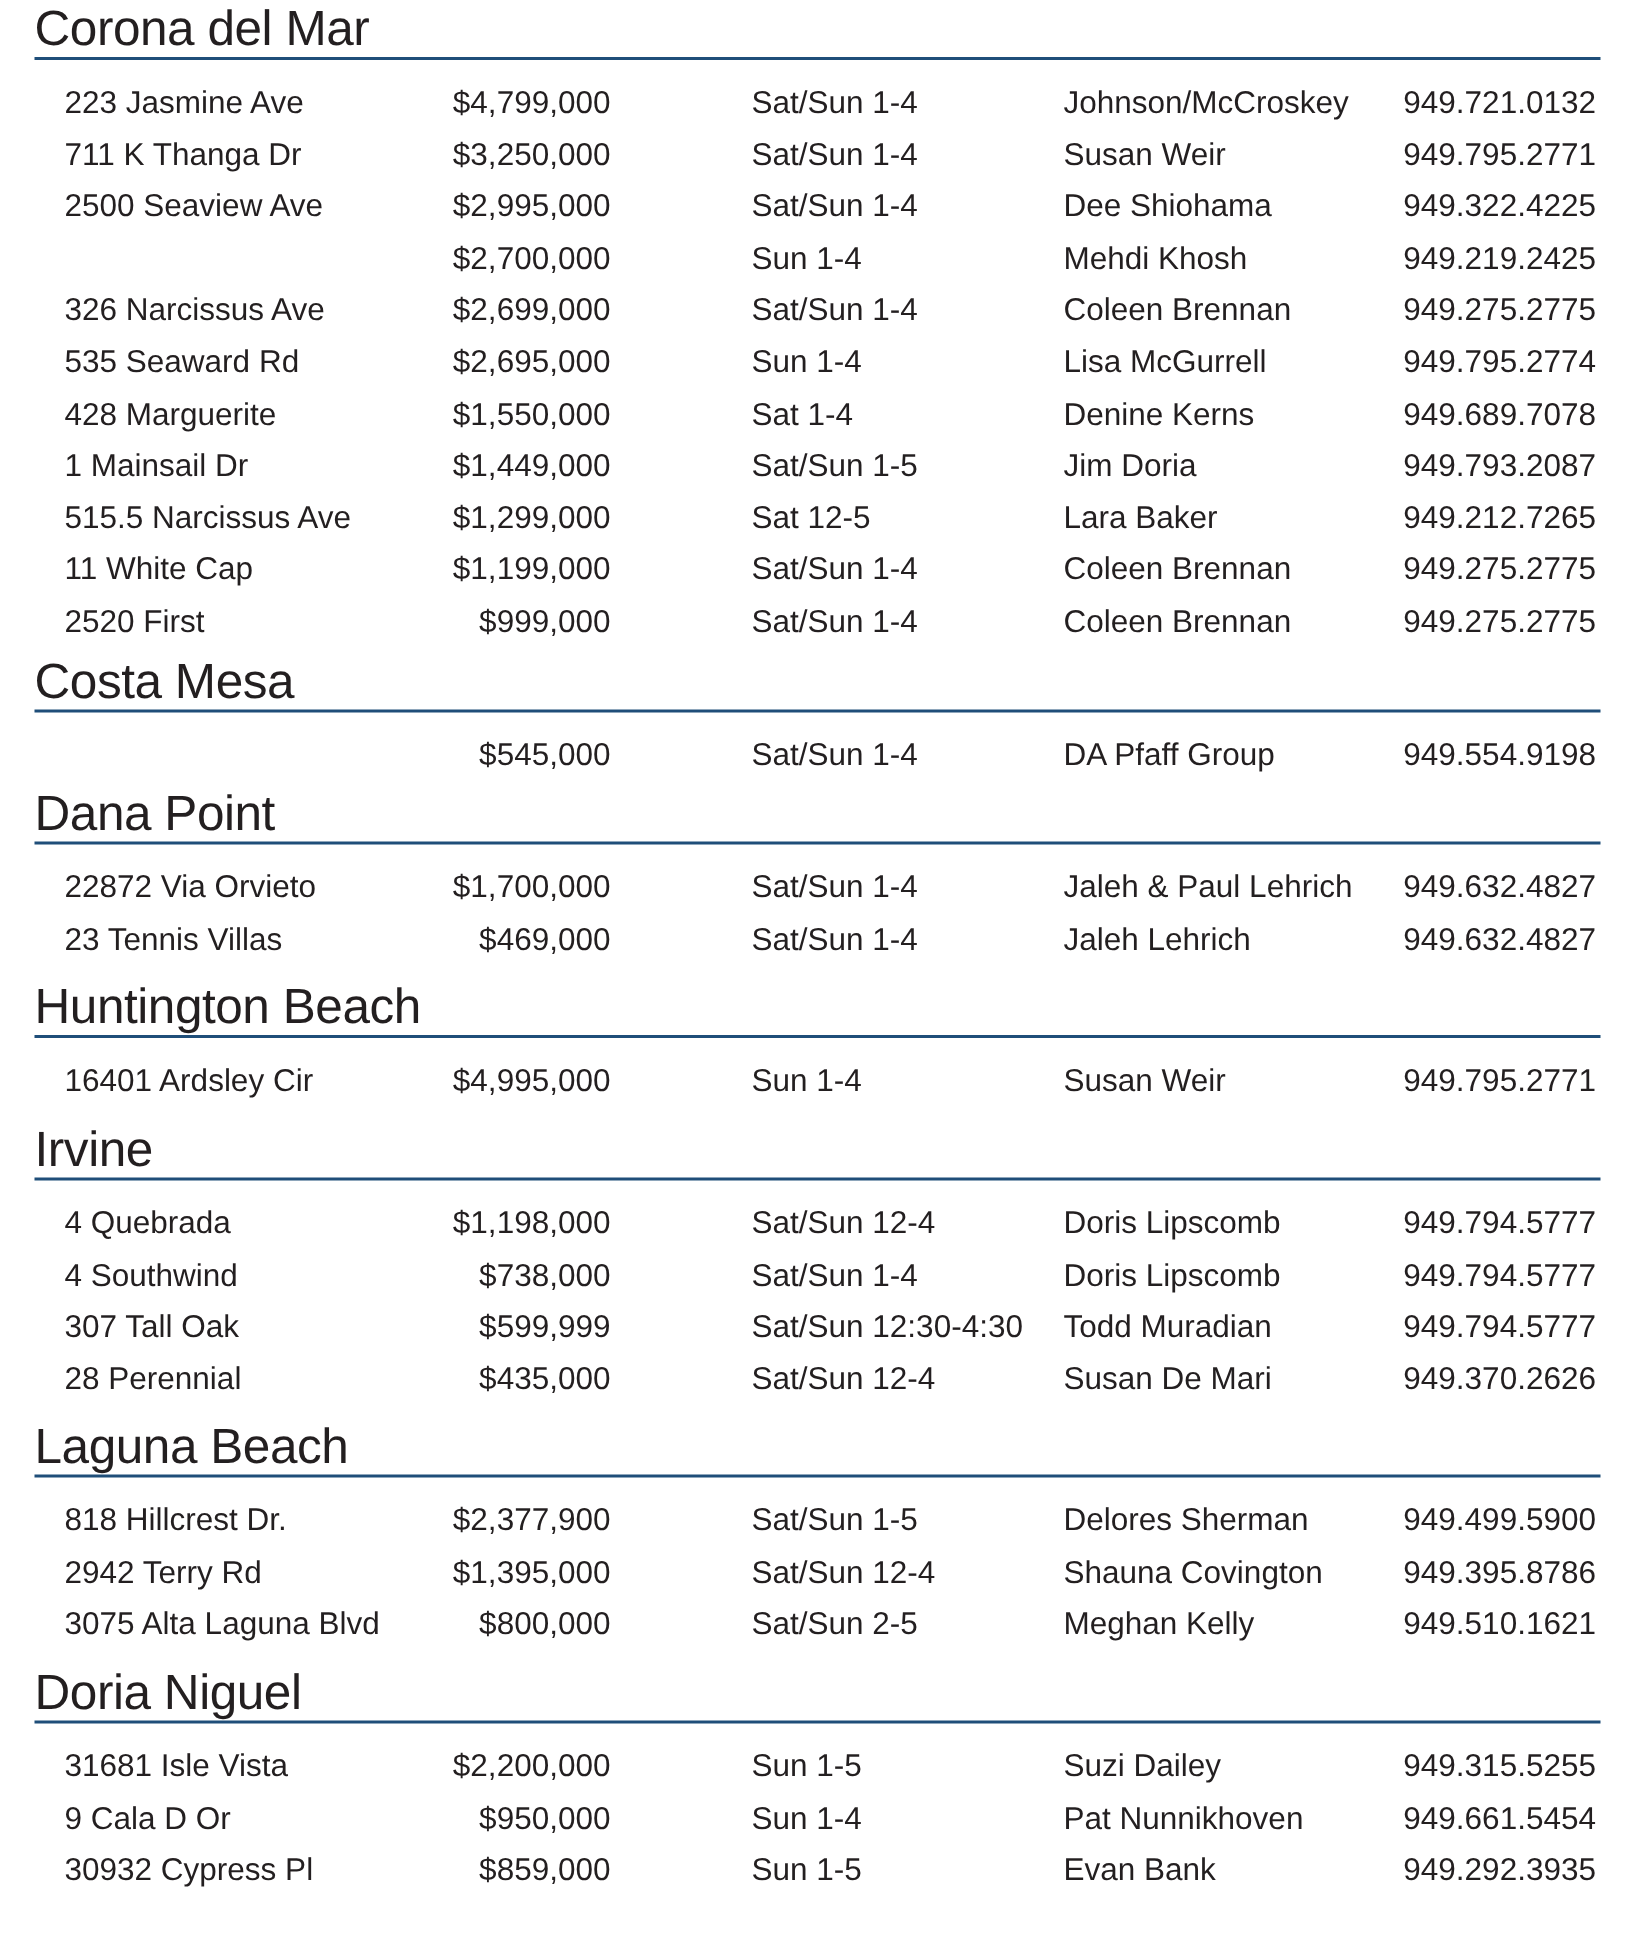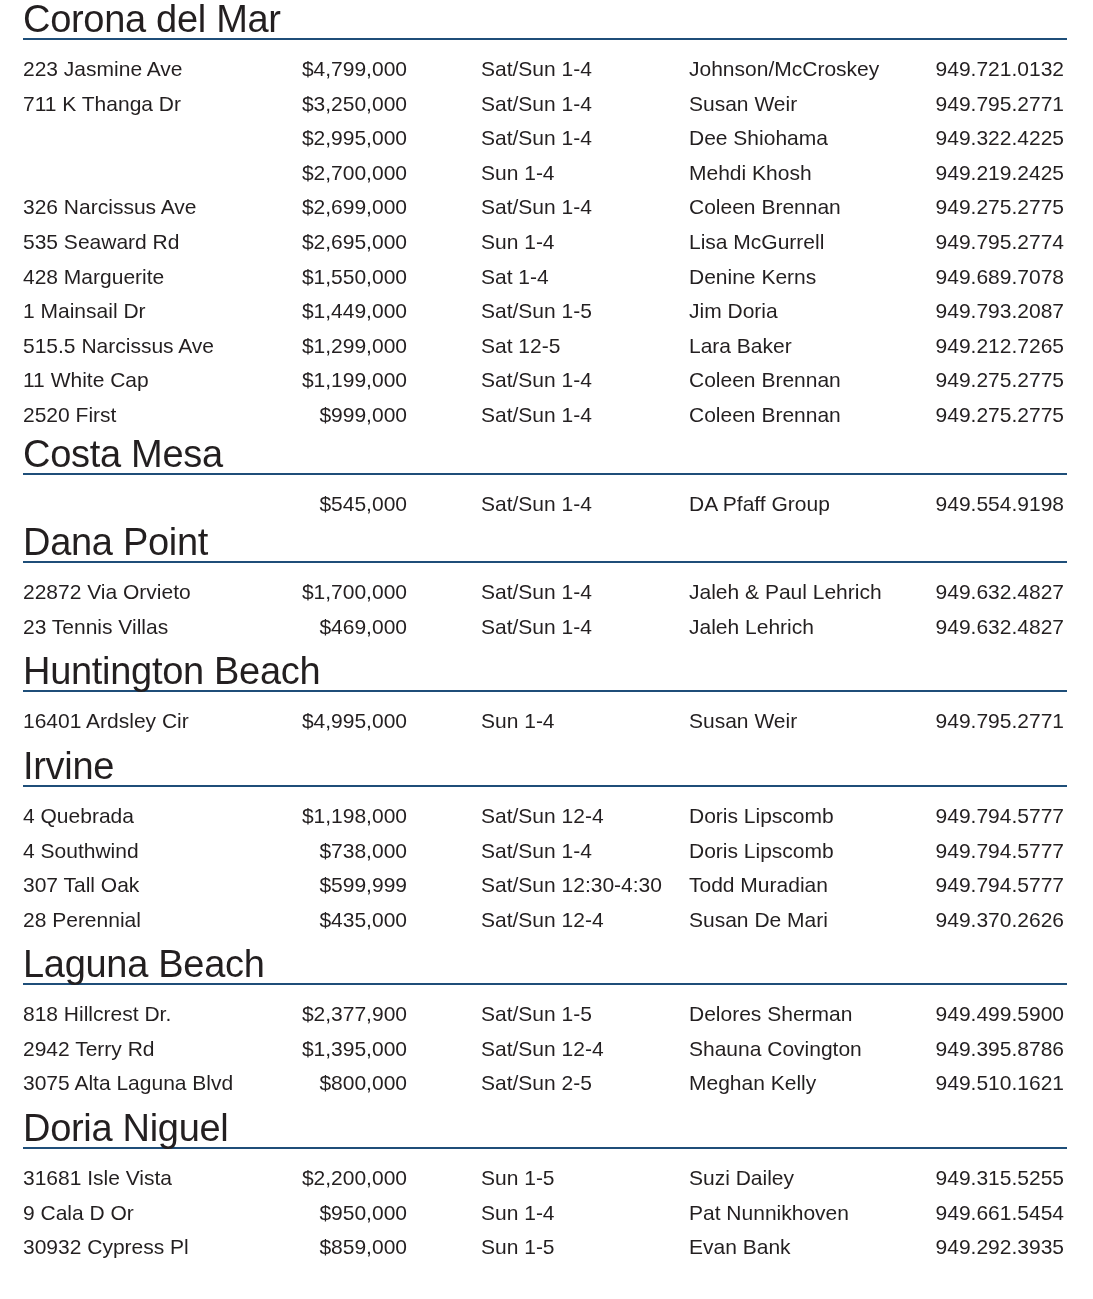--- a/index.html
+++ b/index.html
@@ -5,28 +5,28 @@
   html, body { margin: 0; padding: 0; background: #ffffff; }
   body {
     width: 1093px; height: 1299px; overflow: hidden; position: relative;
     font-family: "Liberation Sans", "DejaVu Sans", sans-serif;
     color: #231f20;
   }
   #sheet { position: absolute; left: 0; top: 0; width: 1093px; }
   .section { position: relative; }
   .heading {
     position: relative; margin-left: 23px; width: 1044px;
-    font-size: 38px; line-height: 38px; height: 38px;
+    font-size: 33px; line-height: 38px; height: 38px;
     letter-spacing: -0.3px; white-space: nowrap;
   }
   .rule {
     margin-left: 23px; width: 1044px; height: 2px; background: #1f4e79;
   }
   .rows { padding-top: 12px; padding-bottom: 0px; }
-  .row { position: relative; height: 34.6px; font-size: 21px; line-height: 34.6px; white-space: nowrap; }
+  .row { position: relative; height: 34.6px; font-size: 21px; line-height: 34.6px; white-space: nowrap; margin-left: 20px; }
   .row span { position: absolute; top: 0; }
   .c-addr { left: 23px; }
   .c-price { right: calc(1093px - 407px); }
   .c-time { left: 481px; }
   .c-agent { left: 689px; }
   .c-phone { right: calc(1093px - 1064px); text-align: right; }
 </style>
 </head>
 <body style="color: rgb(35, 31, 32);">
 
@@ -43,20 +43,21 @@
     <span class="c-phone">949.721.0132</span>
   </div>
         <div class="row">
     <span class="c-addr">711 K Thanga Dr</span>
     <span class="c-price">$3,250,000</span>
     <span class="c-time">Sat/Sun 1-4</span>
     <span class="c-agent">Susan Weir</span>
     <span class="c-phone">949.795.2771</span>
   </div>
         <div class="row">
+    <span class="c-addr">2500 Seaview Ave</span>
     <span class="c-price">$2,995,000</span>
     <span class="c-time">Sat/Sun 1-4</span>
     <span class="c-agent">Dee Shiohama</span>
     <span class="c-phone">949.322.4225</span>
   </div>
         <div class="row">
     <span class="c-price">$2,700,000</span>
     <span class="c-time">Sun 1-4</span>
     <span class="c-agent">Mehdi Khosh</span>
     <span class="c-phone">949.219.2425</span>

